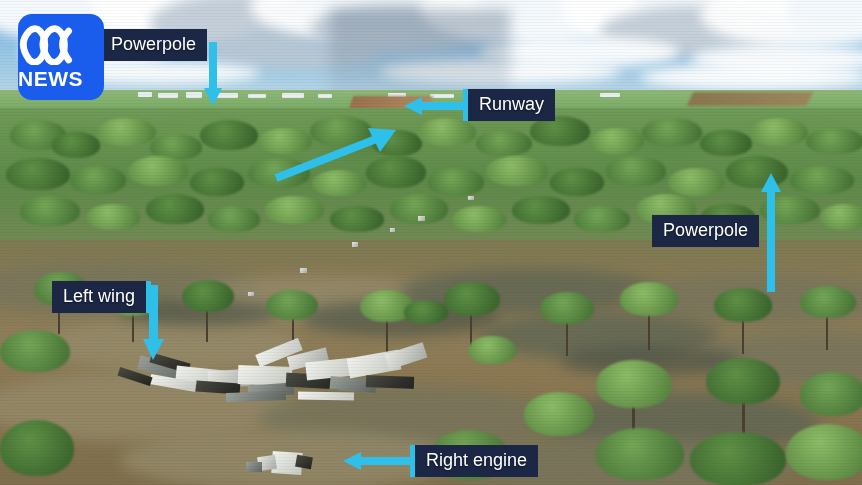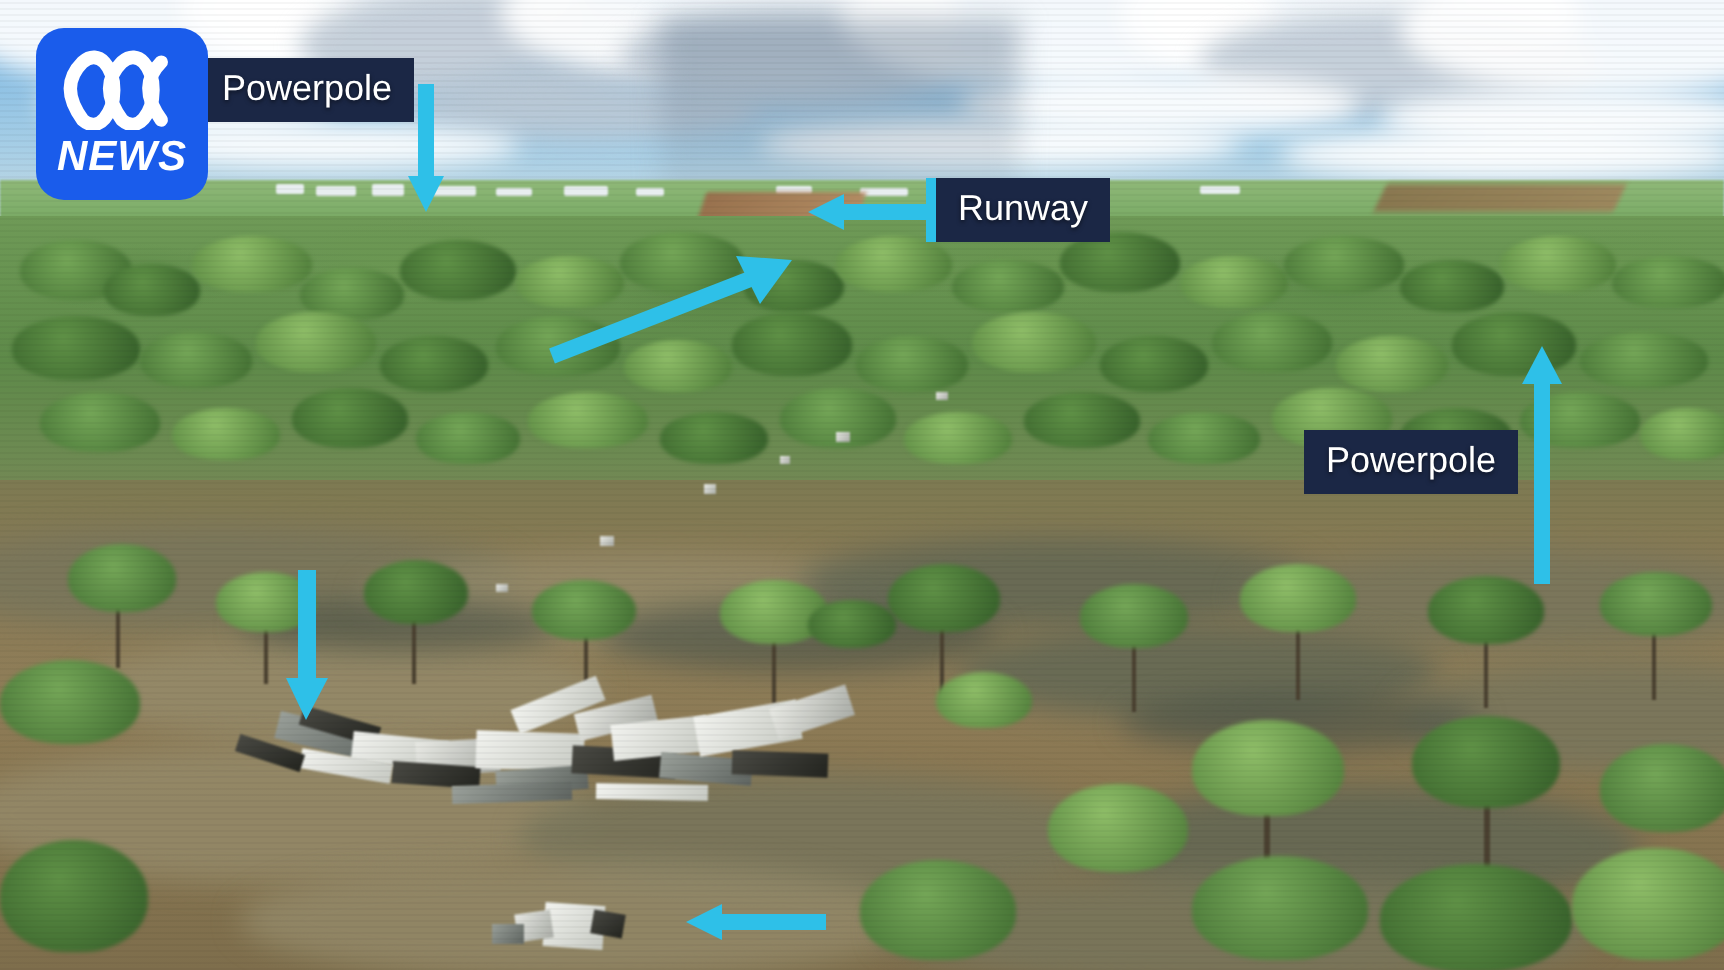--- a/index.html
+++ b/index.html
@@ -91,23 +91,22 @@
   .grain{
     position:absolute;inset:0;pointer-events:none;
     background:repeating-linear-gradient(0deg,rgba(0,0,0,.035) 0 1px,transparent 1px 3px);
     mix-blend-mode:multiply;
   }
 
   
   .logo{
     position:absolute;left:18px;top:14px;width:86px;height:86px;
     background:#1a5ceb;border-radius:14px;
-    display:flex;flex-direction:column;align-items:center;justify-content:center;
+    display:flex;flex-direction:column;align-items:flex-start;justify-content:center;
     z-index:40;
-    font-style:italic;
   }
   .logo svg{display:block;width:62px;height:40px;}
   .logo .nw{
     color:#fff;font-weight:bold;font-size:21px;letter-spacing:.5px;
     line-height:1;margin-top:3px;font-family:"Liberation Sans",sans-serif;
   }
 
   
   .lbl{
     position:absolute;z-index:30;
@@ -349,21 +348,23 @@
   </div>
 
   <div class="lbl" style="left:100px;top:29px;">Powerpole</div>
 
 
   <div class="lbl accent-left" style="left:463px;top:89px;">Runway</div>
 
 
   <div class="lbl" style="left:652px;top:215px;">Powerpole</div>
 
-
+  <div class="lbl accent-right" style="left:52px;top:281px;">Left wing</div>
+
+  <div class="lbl accent-left" style="left:410px;top:445px;">Right engine</div>
 
   <div class="logo">
     <svg viewBox="0 0 120 74">
       <g fill="none" stroke="#ffffff" stroke-width="13" stroke-linecap="round">
         <path d="M22 66 C 6 44, 6 26, 22 10 C 38 -4, 52 16, 52 37 C 52 58, 38 80, 22 66 Z"></path>
         <path d="M60 66 C 44 44, 44 26, 60 10 C 76 -4, 90 16, 90 37 C 90 58, 76 80, 60 66 Z"></path>
         <path d="M98 66 C 82 44, 82 26, 98 10"></path>
       </g>
     </svg>
     <div class="nw">NEWS</div>

